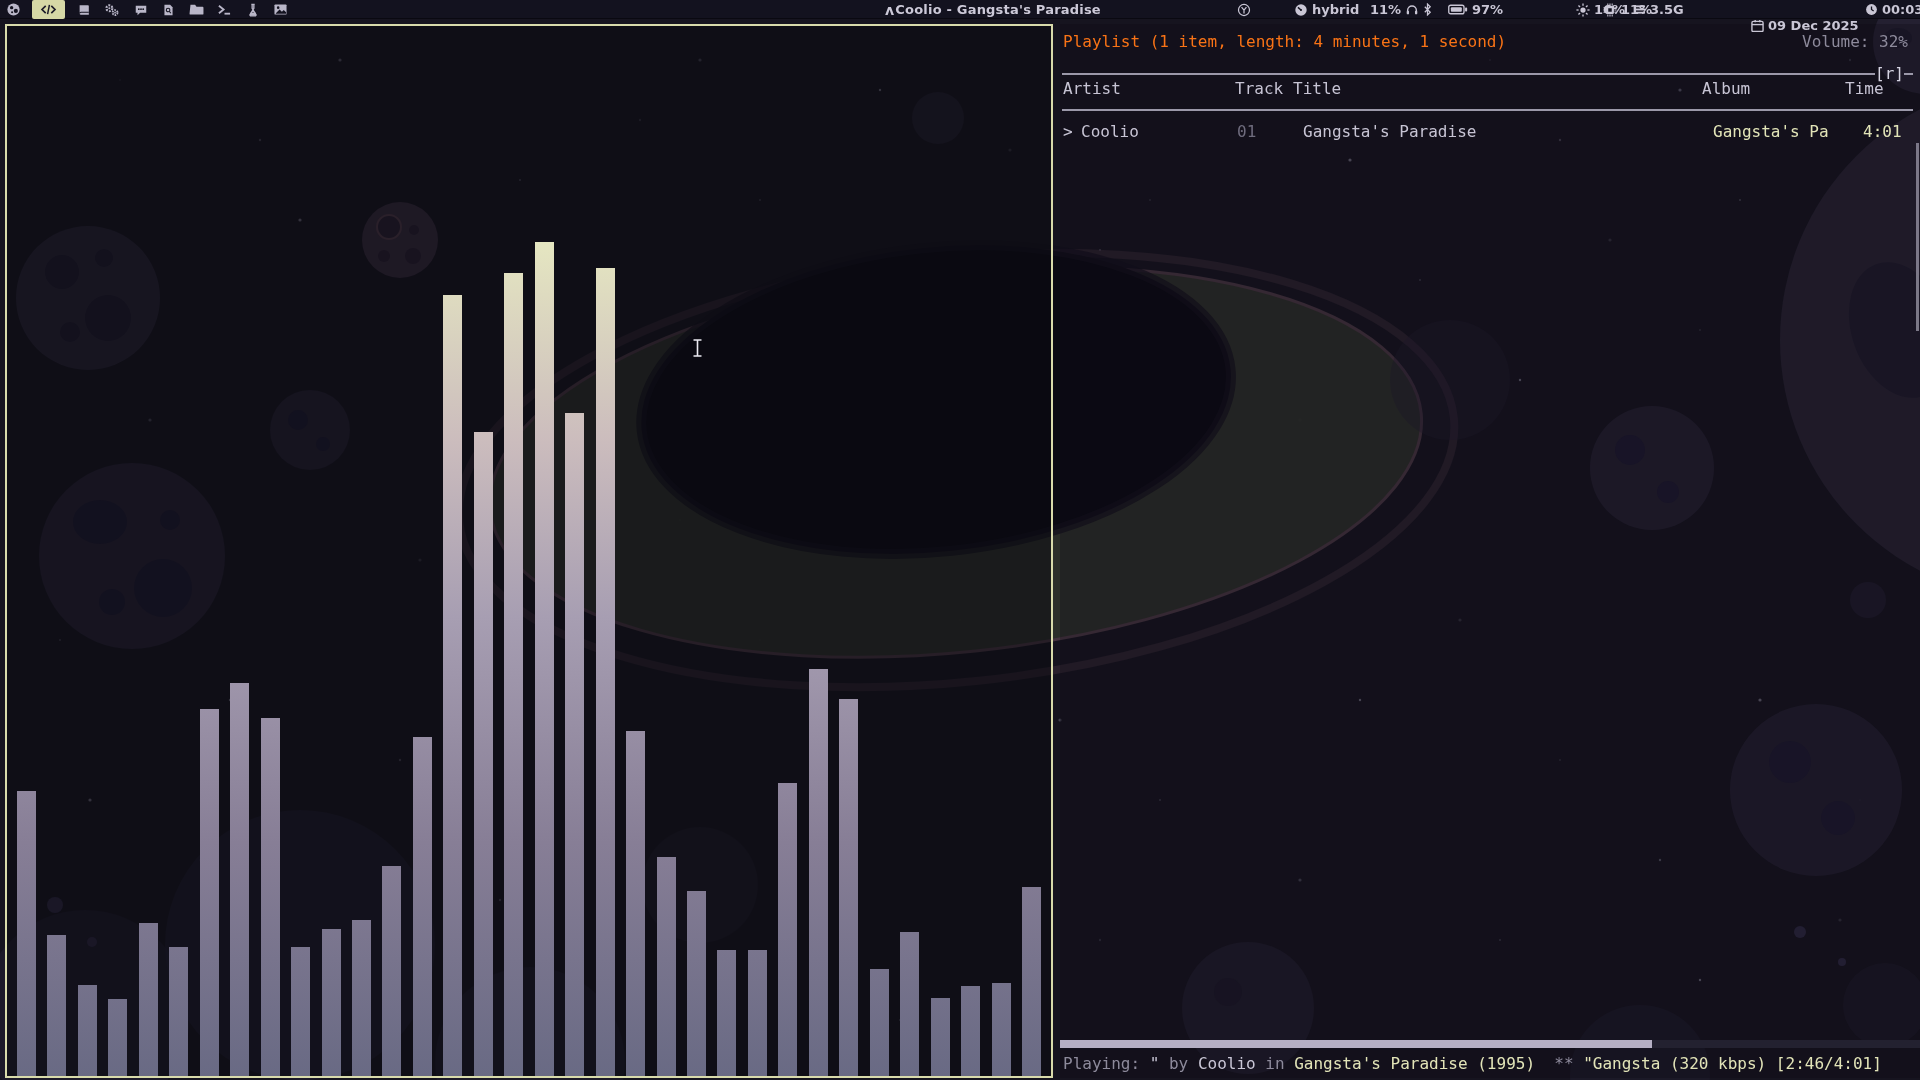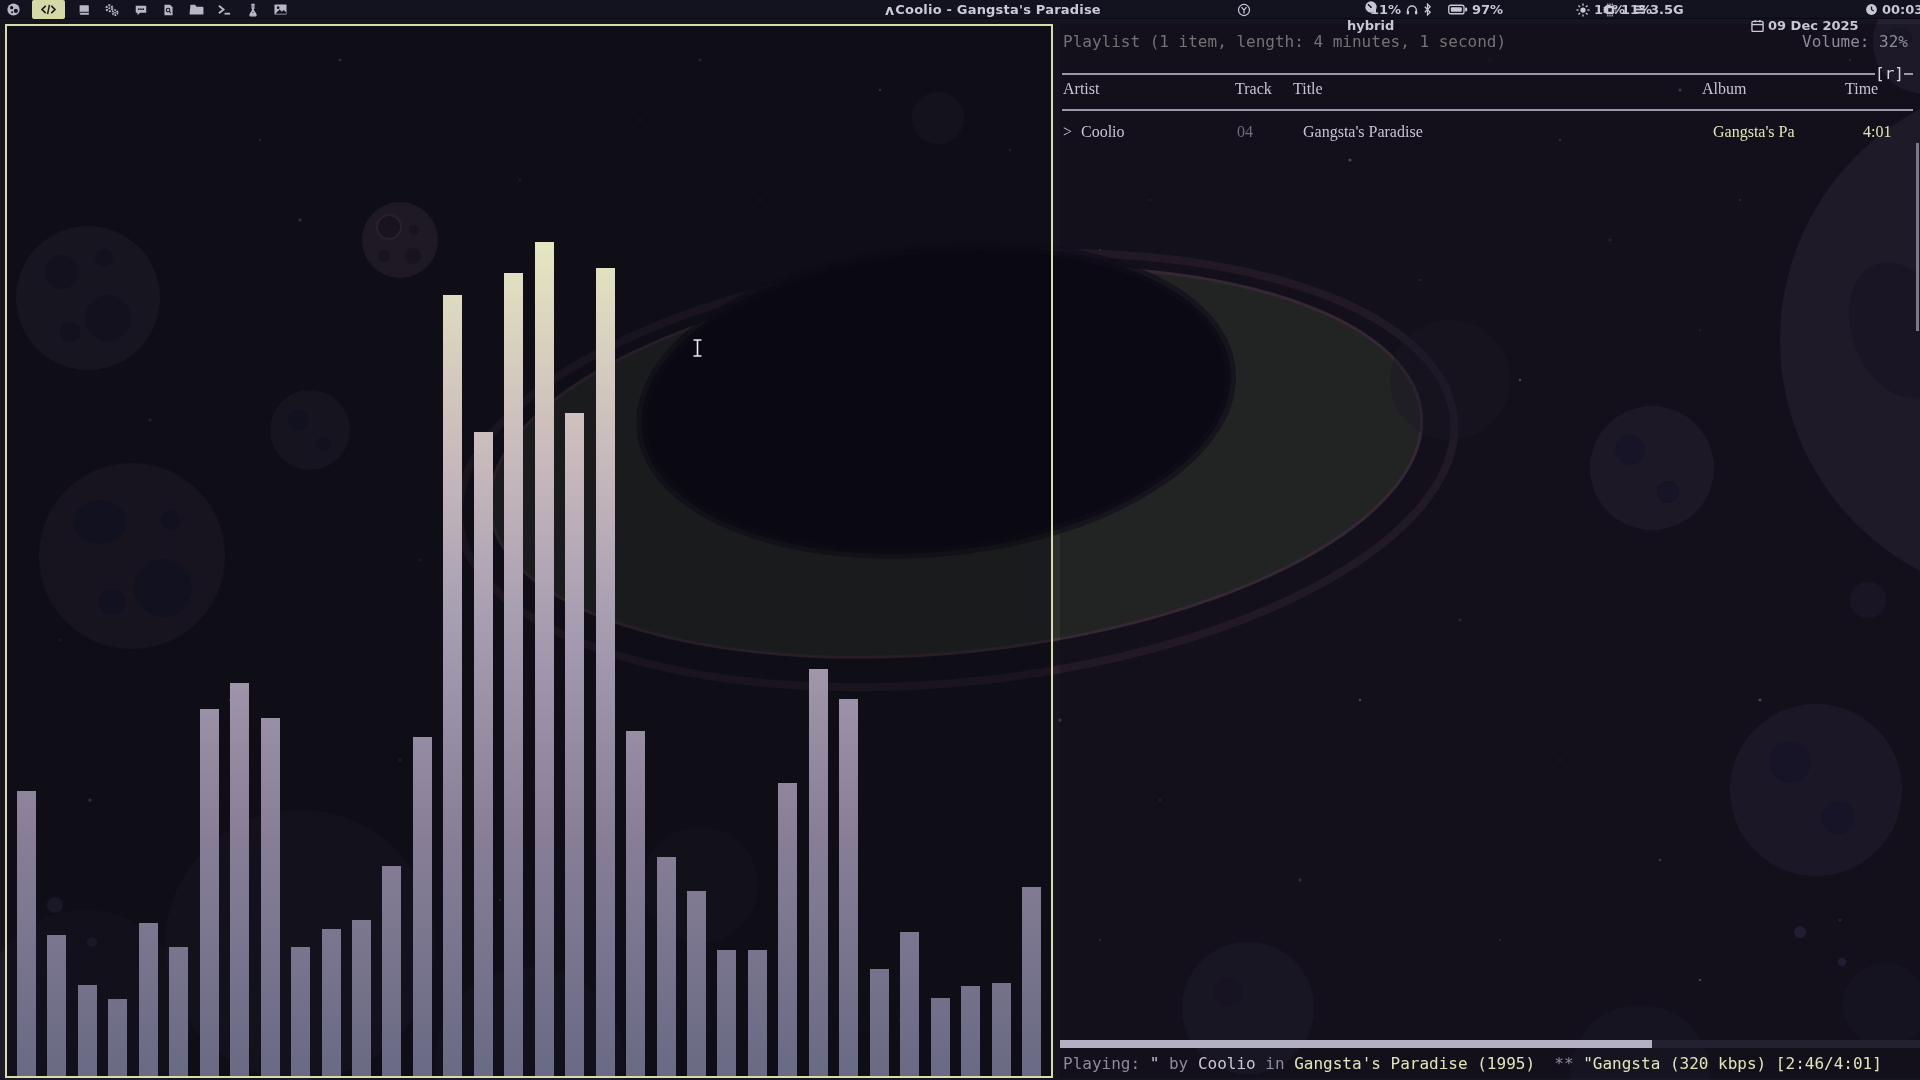--- a/index.html
+++ b/index.html
@@ -29,31 +29,31 @@
   .win-left { position:absolute; left:5px; top:24px; width:1048px; height:1054px; z-index:3;
               border:2px solid var(--win-border); background:rgba(10,9,16,.52); }
   .bars { position:absolute; inset:0; display:flex; align-items:flex-end;
           justify-content:space-between; padding:0 10px; }
   .vbar { flex:0 0 19px; background-repeat:no-repeat; background-position:left bottom;
           background-size:19px 834px; }
   .ibeam { position:absolute; left:684px; top:312px; }
 
   .win-right { position:absolute; left:1060px; top:24px; width:860px; height:1054px; z-index:3;
                background:rgba(12,11,20,.30); color:var(--fg); font-size:16px; line-height:20px; }
-  .pl-title  { position:absolute; left:3px; top:8px; color:#737373; white-space:pre; }
+  .pl-title  { position:absolute; left:3px; top:8px; color:#f97316; white-space:pre; }
   .pl-volume { position:absolute; right:12px; top:8px; color:var(--dim); }
   .pl-sep { position:absolute; left:2px; right:7px; top:40px; height:20px;
             display:flex; align-items:center; color:#d6d4e2; }
   .pl-sep .hline { border-top:2px solid #9b98a9; flex:1 1 auto; }
   .pl-sep .hline.short { flex:0 0 9px; }
   .pl-headers, .pl-row { position:absolute; left:0; right:0; height:20px; }
   .pl-headers { top:55px; color:#c7c4d4; }
   .pl-rule { position:absolute; left:2px; right:7px; top:85px; border-top:2px solid #9b98a9; }
   .pl-row { top:98px; }
-  .cell { position:absolute; white-space:pre;font-family:Liberation Serif, serif; }
+  .cell { position:absolute; white-space:pre; }
   .c-bright { color:#c7c4d4; } .c-dimmer { color:var(--dim2); } .c-accent { color:var(--accent);text-align:right; }
   .scroll-thumb { position:absolute; right:1px; top:119px; width:3px; height:188px;
                   background:#8d8999; opacity:.85; }
   .progress { position:absolute; left:0; right:0; top:1016px; height:8px; background:var(--ptrack); }
   .progress-fill { height:100%; background:var(--pfill); }
   .status-line { position:absolute; left:3px; top:1030px; white-space:pre; }
   .seg-dim { color:var(--dim); } .seg-bright { color:#cac7d7; } .seg-accent { color:var(--accent); }
 </style>
 </head>
 <body>
@@ -272,21 +272,21 @@
     </div>
     <div id="modules">
         <div class="module" style="left: 1237px;">
           <span class="icon">
             <svg width="14" height="14" viewBox="0 0 16 16">
               <circle cx="8" cy="8" r="6.3" fill="none" stroke="currentColor" stroke-width="1.4"></circle>
               <path d="M8 8.2 V12 M8 8.2 L5.2 4.8 M8 8.2 L10.8 4.8" stroke="currentColor" stroke-width="1.4" fill="none"></path>
             </svg>
           </span>
         </div>
-        <div class="module" style="left: 1347px; flex-direction: column;">
+        <div class="module" style="left: 1294px;">
           <span class="icon">
             <svg width="14" height="14" viewBox="0 0 16 16">
               <circle cx="8" cy="8" r="6.5" fill="currentColor"></circle>
               <line x1="8" y1="8" x2="4.5" y2="5" stroke="#13121f" stroke-width="1.6"></line>
               <circle cx="8" cy="8" r="1.2" fill="#13121f"></circle>
             </svg>
           </span>
           <span>hybrid</span>
         </div>
         <div class="module" style="left: 1370px;">
@@ -451,21 +451,21 @@
         <span class="cell" style="left: 3px;">Artist</span>
         <span class="cell" style="left: 175px;">Track</span>
         <span class="cell" style="left: 233px;">Title</span>
         <span class="cell" style="left: 642px;">Album</span>
         <span class="cell" style="left: 785px;">Time</span>
       </div>
     <div class="pl-rule"></div>
     <div class="pl-row">
       <span class="cell c-bright" style="left:3px">&gt;</span>
       <span class="cell c-bright" style="left:21px">Coolio</span>
-      <span class="cell c-dimmer" style="left:177px">04</span>
+      <span class="cell c-dimmer" style="left:177px">01</span>
       <span class="cell c-bright" style="left:243px">Gangsta's Paradise</span>
       <span class="cell c-accent" style="left:653px">Gangsta's Pa</span>
       <span class="cell c-accent" style="left:803px">4:01</span>
     </div>
     <div class="scroll-thumb"></div>
     <div class="progress">
       <div class="progress-fill" id="pfill" style="width: 68.8%;"></div>
     </div>
     <div class="status-line" id="statusline"><span class="seg-dim">Playing: </span><span class="seg-bright">"</span><span class="seg-dim"> by </span><span class="seg-bright">Coolio</span><span class="seg-dim"> in </span><span class="seg-accent">Gangsta's Paradise (1995)</span><span class="seg-dim">  ** </span><span class="seg-accent">"Gangsta (320 kbps) [2:46/4:01]</span></div>
   </div>

